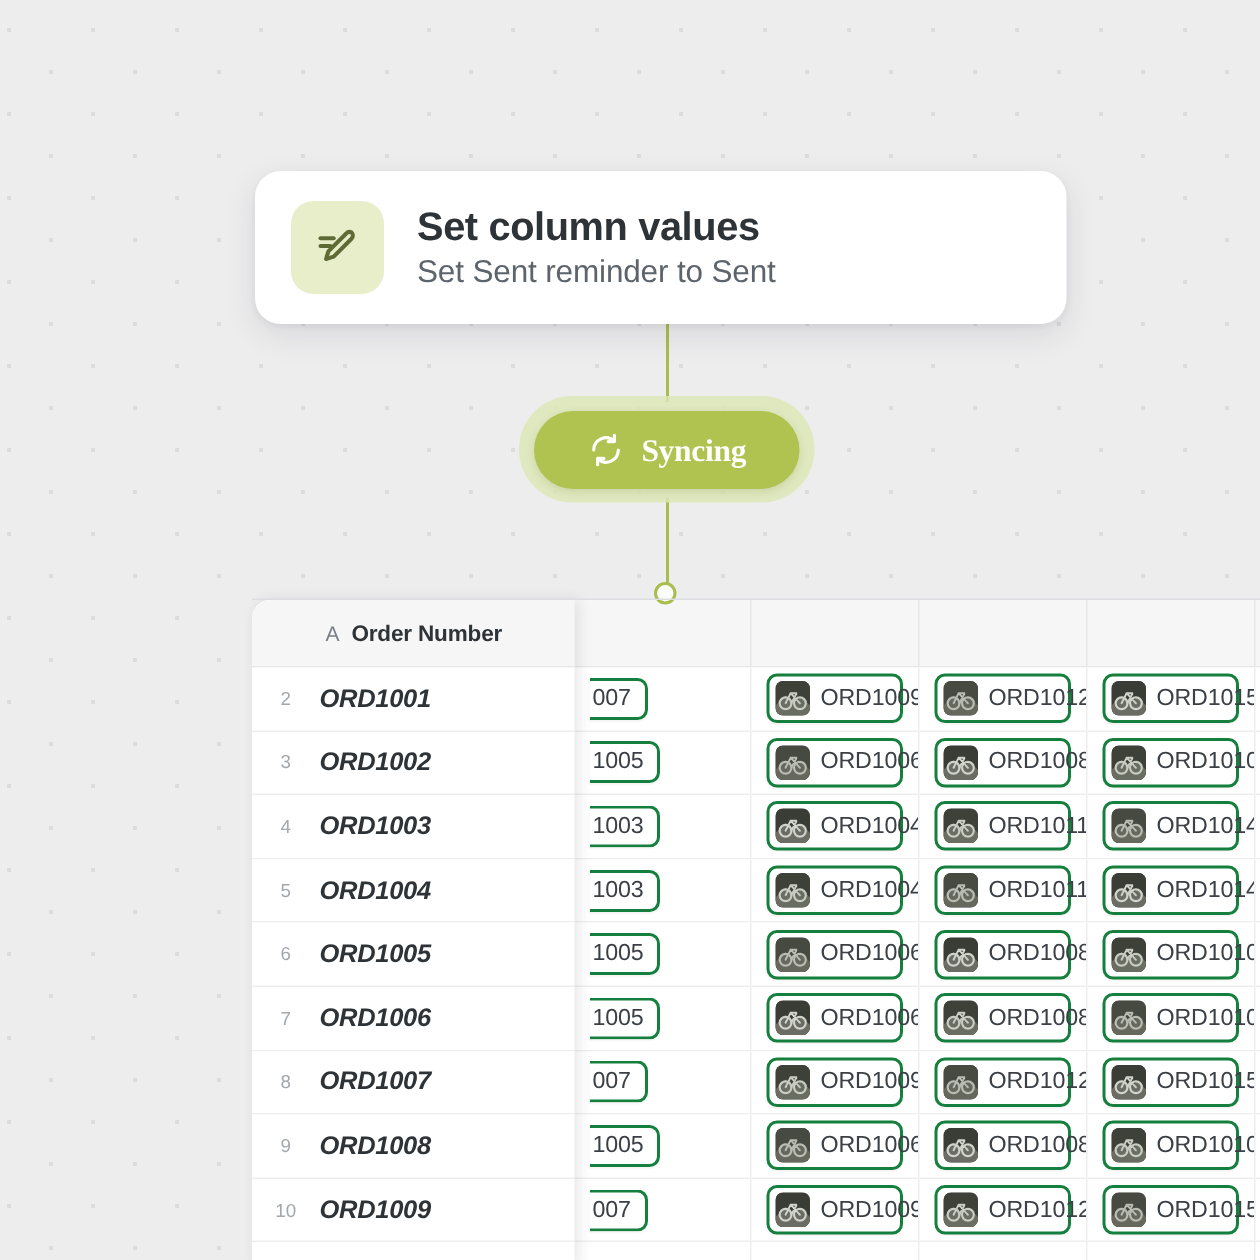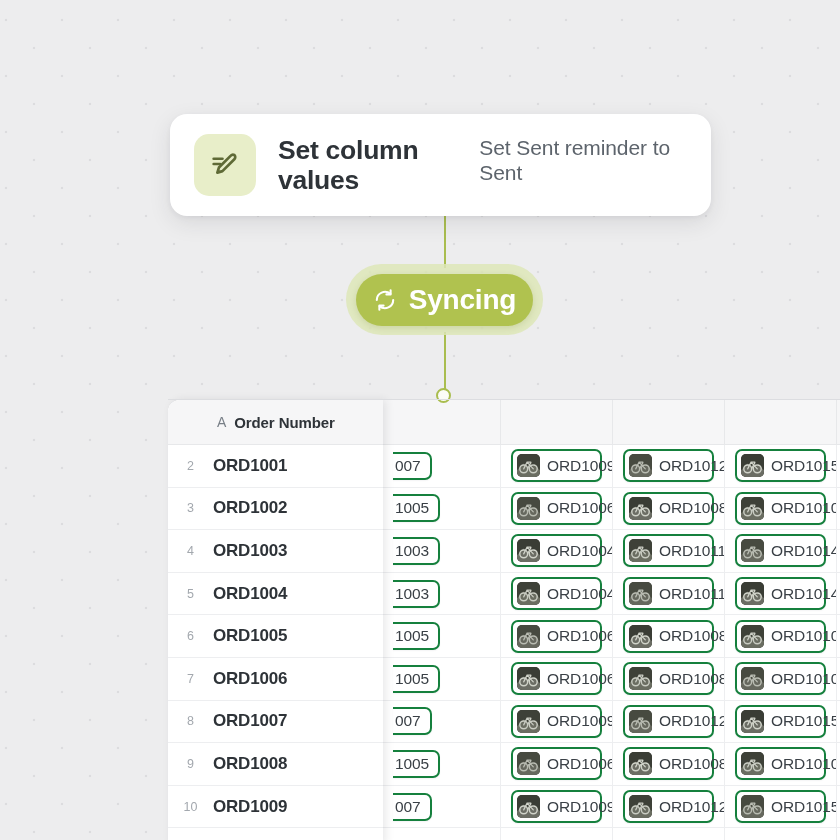--- a/index.html
+++ b/index.html
@@ -72,21 +72,21 @@
   .card-icon {
     width: 62px;
     height: 62px;
     flex: 0 0 62px;
     border-radius: 15px;
     background: #e8eec9;
     display: flex;
     align-items: center;
     justify-content: center;
   }
-  .card-text { display: flex; flex-direction: row; gap: 3px; min-width: 0; }
+  .card-text { display: flex; flex-direction: column; gap: 3px; min-width: 0; }
   .card-title {
     font-size: 26.5px;
     font-weight: bold;
     color: #2e3338;
     letter-spacing: -0.25px;
     line-height: 1.15;
   }
   .card-sub {
     font-size: 21px;
     font-weight: normal;
@@ -119,24 +119,25 @@
     margin: 9px 0 0 9px;
     border-radius: 26px;
     background: #b0c24f;
     display: flex;
     align-items: center;
     justify-content: center;
     gap: 12px;
     box-shadow: 0 2px 6px rgba(120,135,50,0.20);
   }
   .sync-label {
-    font-size: 28px;
+    font-size: 21px;
     font-weight: bold;
     color: #ffffff;
     letter-spacing: -0.2px;
+    font-family: Liberation Serif, serif;
   }
 
   
   .grid {
     position: absolute;
     left: 168px;
     top: 400px;
     width: 700px;
     height: 445px;
     background: #ffffff;
@@ -217,20 +218,21 @@
     flex: 0 0 45px;
     text-align: center;
     font-size: 12.5px;
     color: #a3a8ae;
   }
   .ordname {
     font-size: 17px;
     font-weight: bold;
     color: #2e3338;
     letter-spacing: -0.2px;
+    font-style: italic;
   }
 
   .chip {
     display: inline-flex;
     align-items: center;
     gap: 7px;
     background: #ffffff;
     border: 2px solid #15803d;
     border-radius: 7px;
     padding: 3px 9px 3px 4px;

